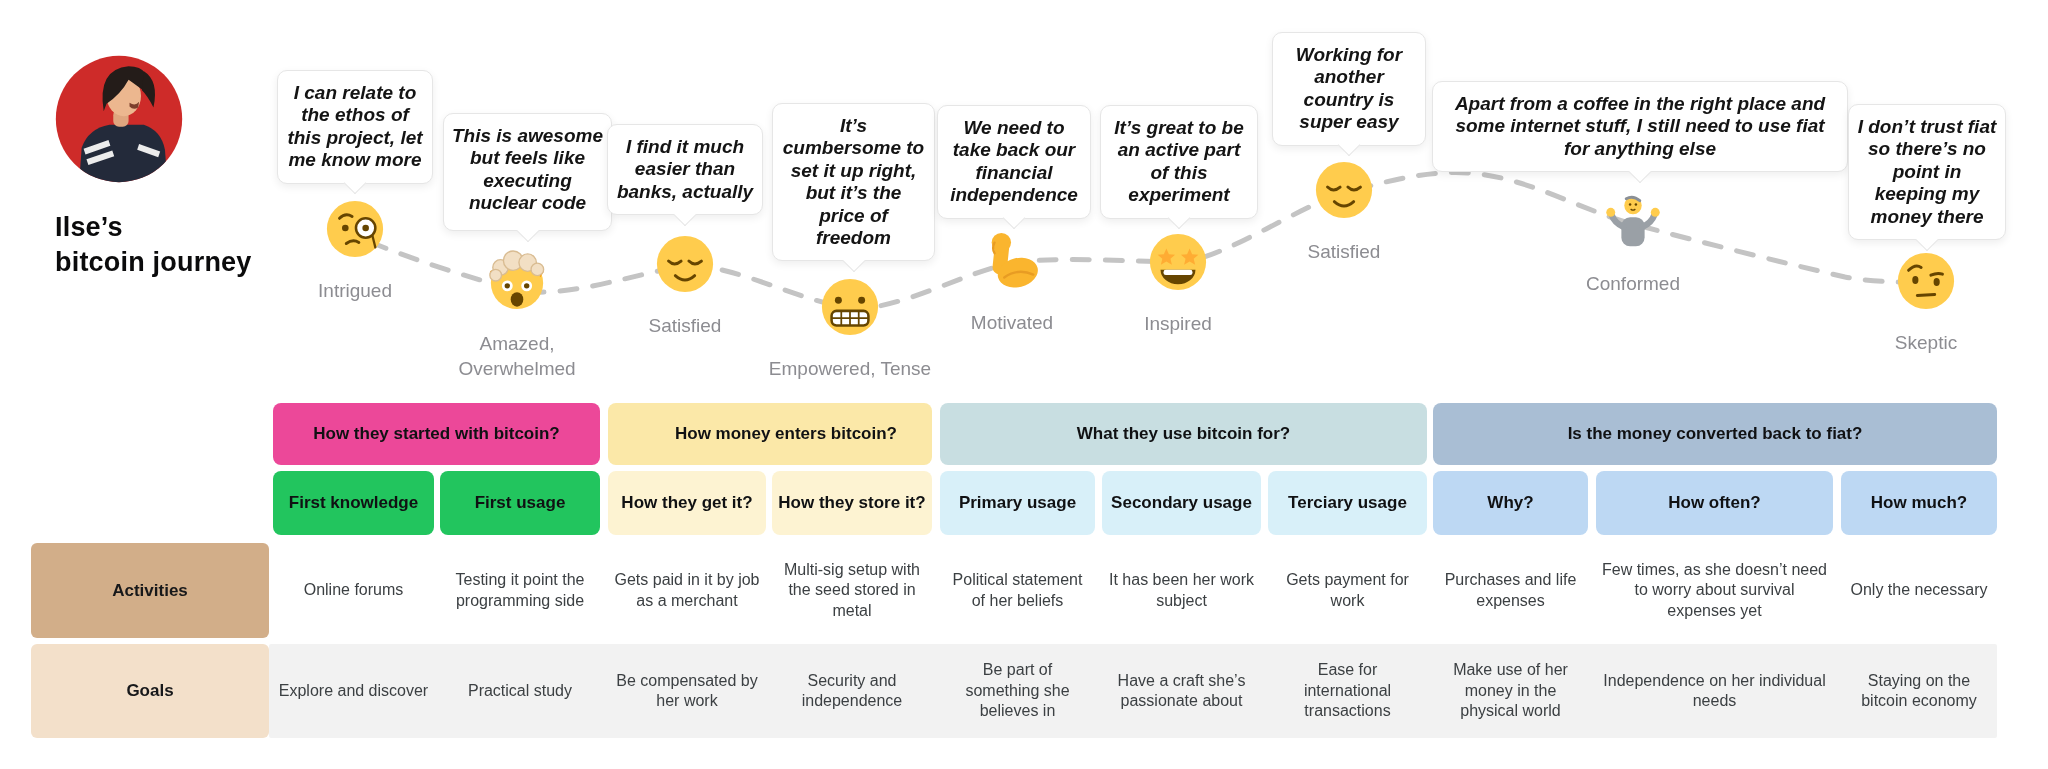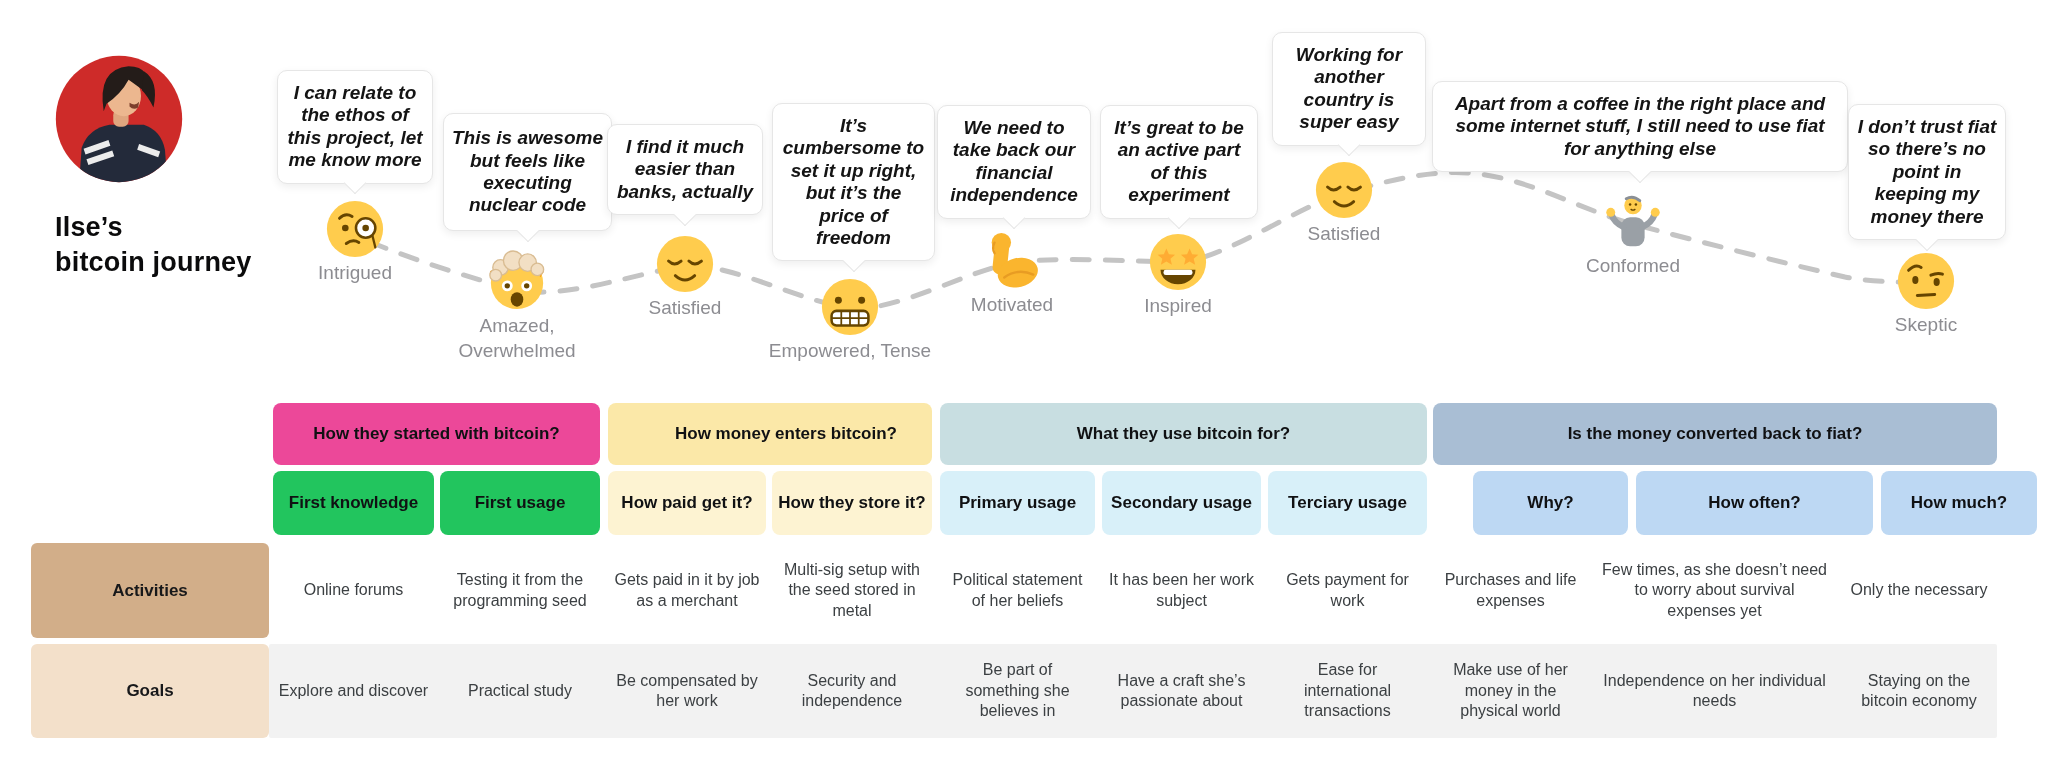--- a/index.html
+++ b/index.html
@@ -8,40 +8,40 @@
   svg{display:block;}
   .curve{position:absolute;left:0;top:0;z-index:1;pointer-events:none;}
 
   
   .profile{position:absolute;left:52px;top:52px;z-index:2;}
   .title{position:absolute;left:55px;top:210px;font-size:27px;line-height:1.28;font-weight:bold;
          color:#0b0b0c;z-index:2;letter-spacing:.2px;}
 
   
   .bubble{position:absolute;z-index:3;background:#fff;border:1px solid #e6e6e6;border-radius:10px;
-          box-shadow:0 3px 8px rgba(0,0,0,.07);display:flex;align-items:center;justify-content:center;
+          box-shadow:0 3px 8px rgba(0,0,0,.07);display:flex;justify-content:center;
           padding:11px 8px;box-sizing:border-box;text-align:center;}
   .bubble .q{font-style:italic;font-weight:600;font-size:19px;line-height:1.18;color:#141414;}
   .bubble::after{content:"";position:absolute;left:50%;bottom:-8.5px;width:15px;height:15px;background:#fff;
           border-right:1px solid #e6e6e6;border-bottom:1px solid #e6e6e6;
           transform:translateX(-50%) rotate(45deg);}
 
   
   .point{position:absolute;z-index:2;width:70px;display:flex;flex-direction:column;align-items:center;}
   .point .emoji{width:62px;height:62px;}
-  .point .emotion{margin-top:2px;font-size:19px;color:#8c8c91;white-space:nowrap;text-align:center;}
+  .point .emotion{margin-top:20px;font-size:19px;color:#8c8c91;white-space:nowrap;text-align:center;}
   .point.wrap2 .emotion{white-space:normal;width:150px;line-height:1.3;}
 
   
   .cellbase{position:absolute;box-sizing:border-box;display:flex;align-items:center;justify-content:center;
             text-align:center;border-radius:8px;z-index:2;}
   .phase{height:62px;top:403px;font-weight:bold;font-size:17px;color:#101113;}
   .sub{height:64px;top:471px;font-weight:bold;font-size:17px;color:#101113;}
   .p1{background:#ec4899;} .p2{background:#fbe8a8;} .p3{background:#c8dee1;} .p4{background:#a9bed4;}
-  .s1{background:#22c55e;} .s2{background:#fdf3d2;} .s3{background:#d8f0f9;} .s4{background:#bdd8f3;margin-left:40px;}
+  .s1{background:#22c55e;} .s2{background:#fdf3d2;} .s3{background:#d8f0f9;} .s4{background:#bdd8f3;}
   .rowlabel{left:31px;width:238px;font-weight:bold;font-size:17px;color:#17181a;border-radius:6px;}
   .lab-act{top:543px;height:95px;background:#d2ae89;}
   .lab-goal{top:644px;height:94px;background:#f3e0ca;}
   .goalsband{position:absolute;left:269px;top:644px;width:1728px;height:94px;background:#f2f2f2;z-index:1;border-radius:2px;}
   .acell{top:543px;height:95px;font-size:16px;color:#3c4043;line-height:1.28;border-radius:0;padding:0 4px;}
   .gcell{top:644px;height:94px;font-size:16px;color:#3c4043;line-height:1.28;border-radius:0;padding:0 4px;}
 </style>
 </head>
 <body>
 
@@ -223,35 +223,35 @@
     <div class="emotion">Skeptic</div>
   </div>
 
   <div class="cellbase phase p1" style="left:273px;width:327px;">How they started with bitcoin?</div>
   <div class="cellbase phase p2" style="left:608px;width:324px;padding-left:32px;">How money enters bitcoin?</div>
   <div class="cellbase phase p3" style="left:940px;width:487px;">What they use bitcoin for?</div>
   <div class="cellbase phase p4" style="left:1433px;width:564px;">Is the money converted back to fiat?</div>
 
   <div class="cellbase sub s1" style="left:273px;width:161px;">First knowledge</div>
   <div class="cellbase sub s1" style="left:440px;width:160px;">First usage</div>
-  <div class="cellbase sub s2" style="left:608px;width:158px;">How paid get it?</div>
+  <div class="cellbase sub s2" style="left:608px;width:158px;">How they get it?</div>
   <div class="cellbase sub s2" style="left:772px;width:160px;">How they store it?</div>
   <div class="cellbase sub s3" style="left:940px;width:155px;">Primary usage</div>
   <div class="cellbase sub s3" style="left:1102px;width:159px;">Secondary usage</div>
   <div class="cellbase sub s3" style="left:1268px;width:159px;">Terciary usage</div>
   <div class="cellbase sub s4" style="left:1433px;width:155px;">Why?</div>
   <div class="cellbase sub s4" style="left:1596px;width:237px;">How often?</div>
   <div class="cellbase sub s4" style="left:1841px;width:156px;">How much?</div>
 
   <div class="cellbase rowlabel lab-act">Activities</div>
   <div class="cellbase rowlabel lab-goal">Goals</div>
   <div class="goalsband"></div>
 
   <div class="cellbase acell" style="left:273px;width:161px;">Online forums</div>
-  <div class="cellbase acell" style="left:440px;width:160px;">Testing it from the programming seed</div>
+  <div class="cellbase acell" style="left:440px;width:160px;">Testing it point the programming side</div>
   <div class="cellbase acell" style="left:608px;width:158px;">Gets paid in it by job as a merchant</div>
   <div class="cellbase acell" style="left:772px;width:160px;">Multi-sig setup with the seed stored in metal</div>
   <div class="cellbase acell" style="left:940px;width:155px;">Political statement of her beliefs</div>
   <div class="cellbase acell" style="left:1102px;width:159px;">It has been her work subject</div>
   <div class="cellbase acell" style="left:1268px;width:159px;">Gets payment for work</div>
   <div class="cellbase acell" style="left:1433px;width:155px;">Purchases and life expenses</div>
   <div class="cellbase acell" style="left:1596px;width:237px;">Few times, as she doesn’t need to worry about survival expenses yet</div>
   <div class="cellbase acell" style="left:1841px;width:156px;">Only the necessary</div>
 
   <div class="cellbase gcell" style="left:273px;width:161px;">Explore and discover</div>

